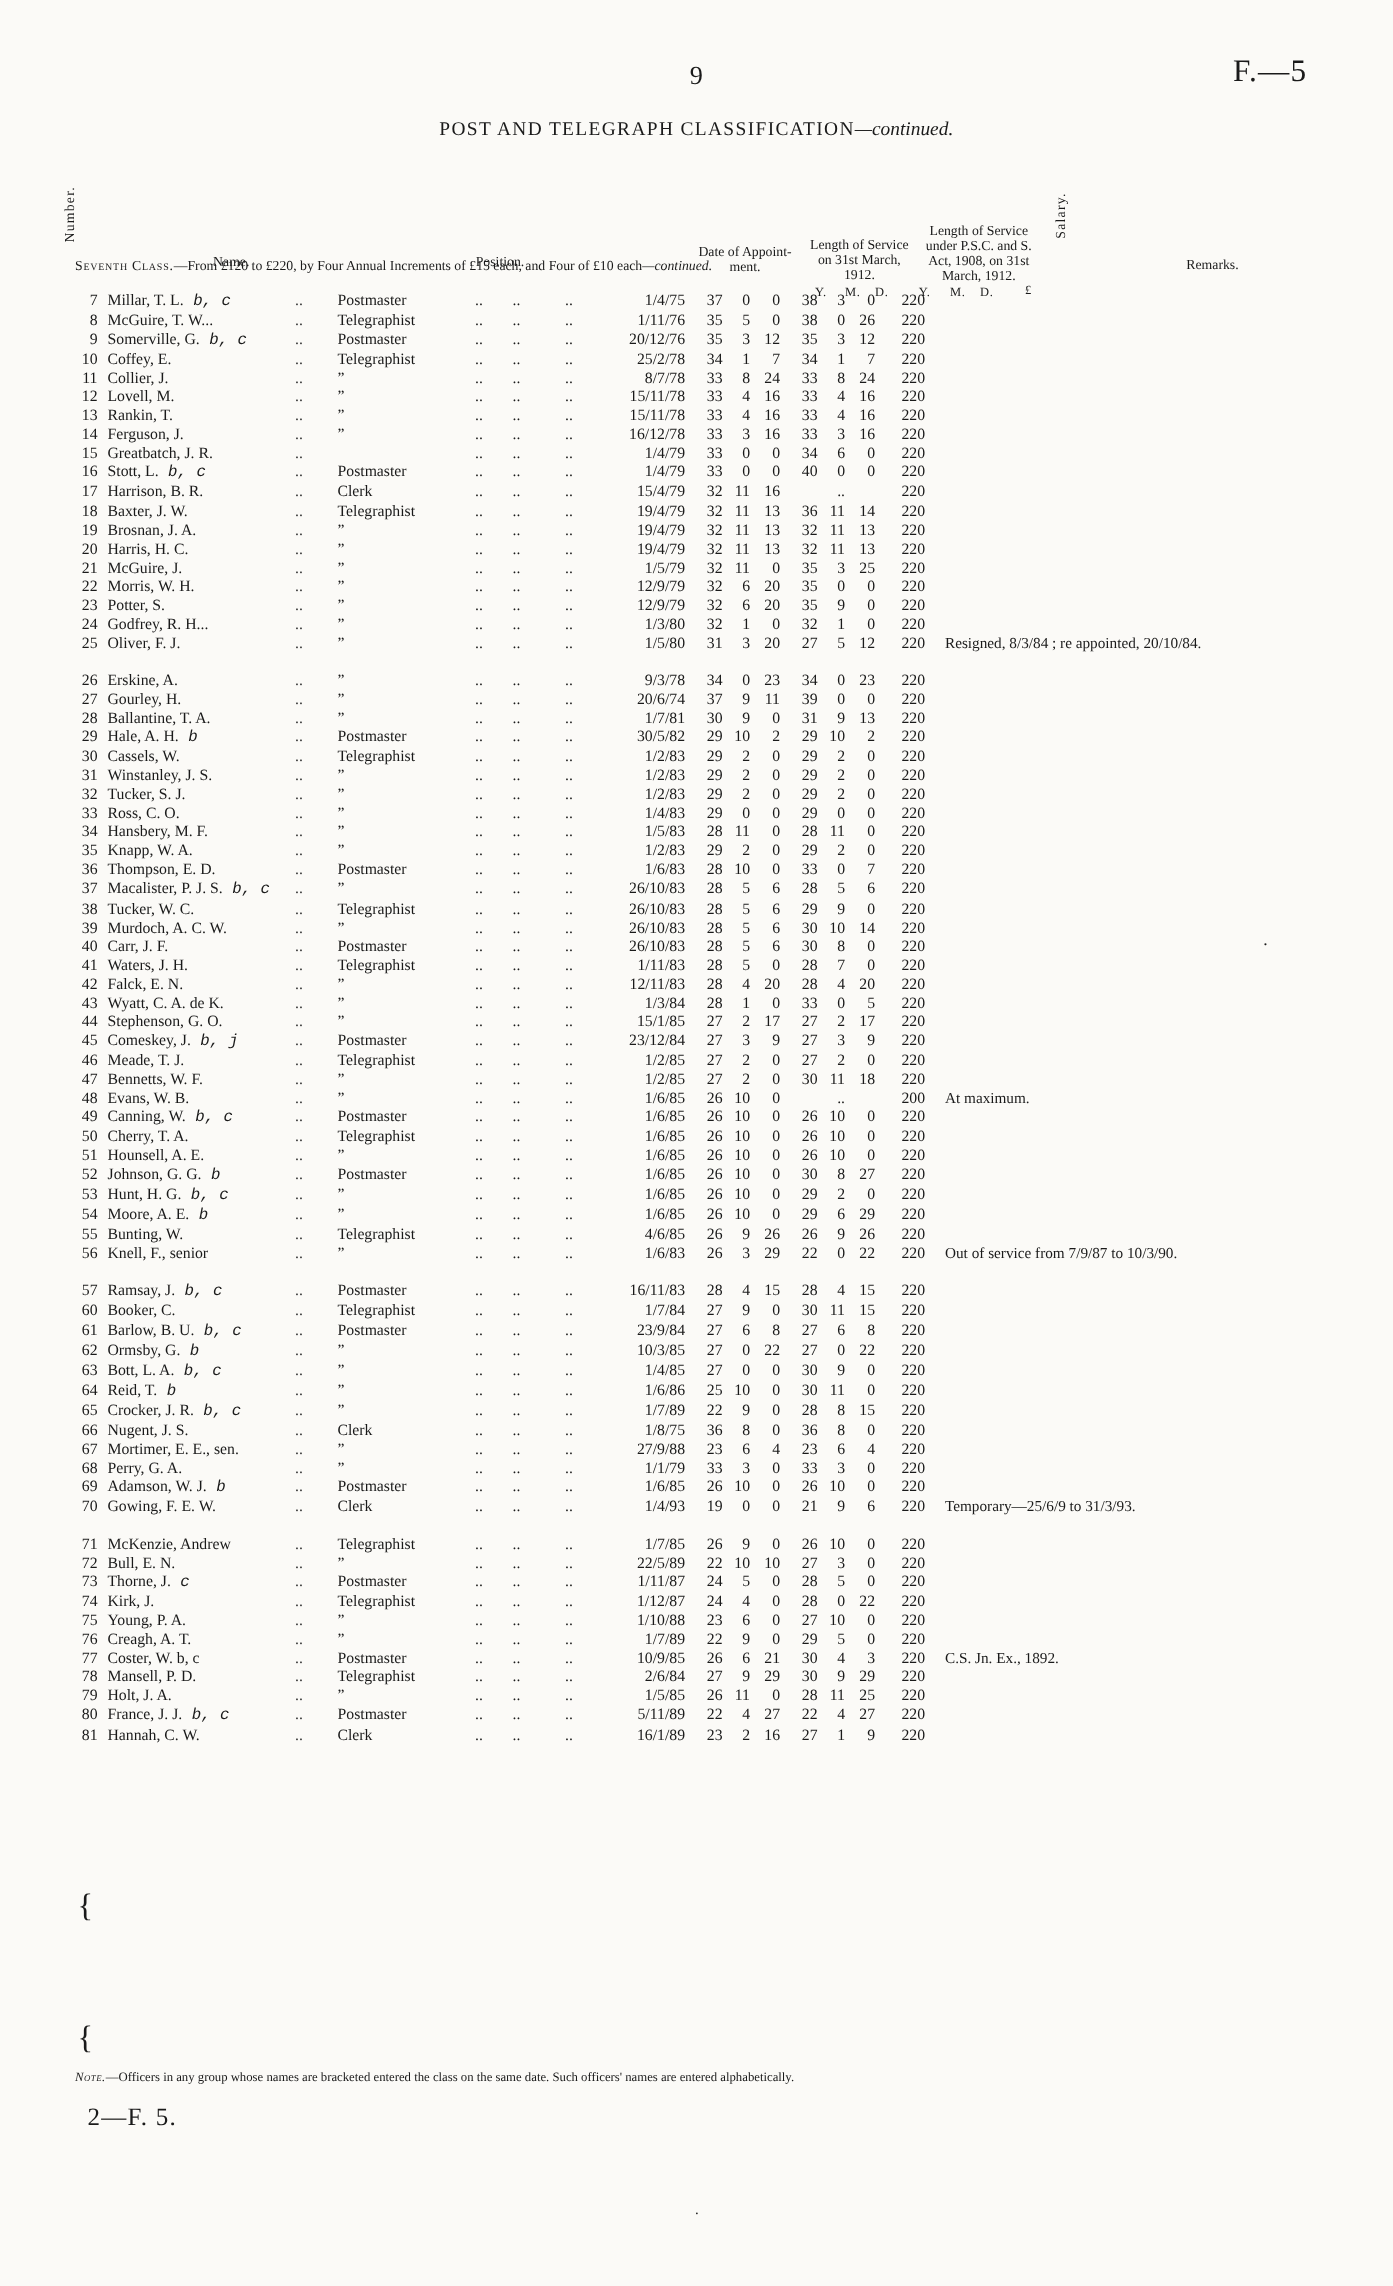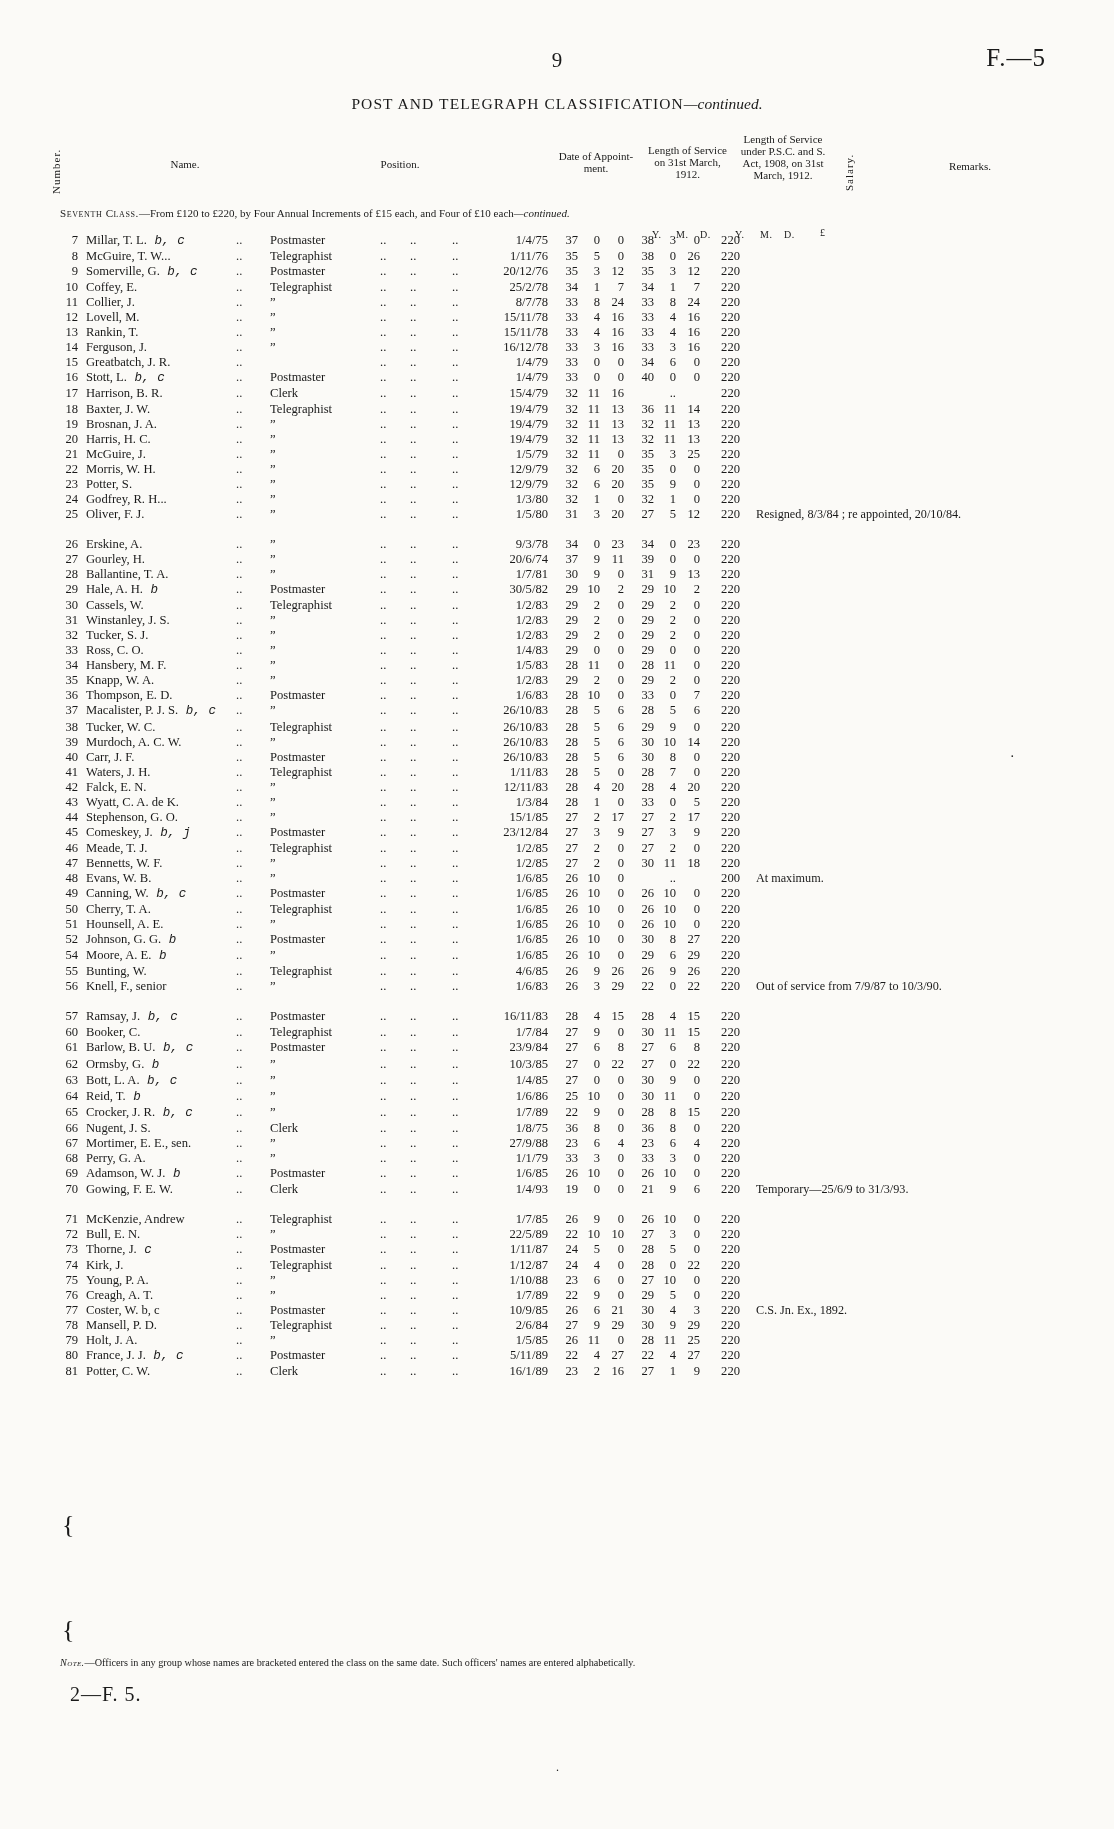--- a/index.html
+++ b/index.html
@@ -2,21 +2,21 @@
 <html><head>
 <meta charset="utf-8">
 <style>
   html,body{margin:0;padding:0;background:#fbfaf7;}
   body{width:1114px;height:1829px;font-family:"Liberation Serif",serif;color:#1a1a1a;position:relative;}
   .page{position:relative;width:1114px;height:1829px;}
   .pnum{position:absolute;top:48px;left:0;width:1114px;text-align:center;font-size:21px;}
   .fnum{position:absolute;top:44px;right:68px;font-size:25px;letter-spacing:1px;}
   .doctitle{position:absolute;top:95px;left:0;width:1114px;text-align:center;font-size:15.5px;letter-spacing:1.1px;}
   .doctitle i{font-style:italic;letter-spacing:0;}
-  .hdr{position:absolute;font-size:11px;text-align:center;line-height:1.15;}
+  .hdr{position:absolute;font-size:11px;text-align:center;line-height:1.15;margin-top:46px;}
   .vert{writing-mode:vertical-rl;transform:rotate(180deg);font-size:11px;letter-spacing:1px;}
   .classline{position:absolute;top:207px;left:60px;width:1000px;font-size:11px;}
   .classline .sc{font-variant:small-caps;letter-spacing:.6px;}
   .classline i{font-style:italic;}
   .subhdr{position:absolute;font-size:10px;letter-spacing:.5px;}
   table.main{position:absolute;top:233px;left:52px;border-collapse:collapse;font-size:12.6px;}
   table.main td{padding:0;vertical-align:baseline;white-space:nowrap;line-height:15.05px;}
   .c-num{width:26px;text-align:right;padding-right:8px!important;}
   .c-name{width:150px;text-align:left;}
   .c-dots1{width:34px;text-align:left;color:#333;}
@@ -902,20 +902,38 @@
           <td class="y">26</td>
           <td class="m">10</td>
           <td class="d">0</td>
           <td class="y2">30</td>
           <td class="m2">8</td>
           <td class="d2">27</td>
           <td class="sal">220</td>
           <td class="rem"></td>
         </tr>
         <tr>
+          <td class="c-num">53</td>
+          <td class="c-name">Hunt, H. G.<i class="ital"> b, c</i></td>
+          <td class="c-dots1">..</td>
+          <td class="c-pos">”</td>
+          <td class="c-dots2">..</td>
+          <td class="c-dots3">..</td>
+          <td class="c-dots4">..</td>
+          <td class="c-date">1/6/85</td>
+          <td class="y">26</td>
+          <td class="m">10</td>
+          <td class="d">0</td>
+          <td class="y2">29</td>
+          <td class="m2">2</td>
+          <td class="d2">0</td>
+          <td class="sal">220</td>
+          <td class="rem"></td>
+        </tr>
+        <tr>
           <td class="c-num">54</td>
           <td class="c-name">Moore, A. E.<i class="ital"> b</i></td>
           <td class="c-dots1">..</td>
           <td class="c-pos">”</td>
           <td class="c-dots2">..</td>
           <td class="c-dots3">..</td>
           <td class="c-dots4">..</td>
           <td class="c-date">1/6/85</td>
           <td class="y">26</td>
           <td class="m">10</td>
@@ -1359,21 +1377,21 @@
           <td class="m">4</td>
           <td class="d">27</td>
           <td class="y2">22</td>
           <td class="m2">4</td>
           <td class="d2">27</td>
           <td class="sal">220</td>
           <td class="rem"></td>
         </tr>
         <tr>
           <td class="c-num">81</td>
-          <td class="c-name">Potter, C. W.</td>
+          <td class="c-name">Hannah, C. W.</td>
           <td class="c-dots1">..</td>
           <td class="c-pos">Clerk</td>
           <td class="c-dots2">..</td>
           <td class="c-dots3">..</td>
           <td class="c-dots4">..</td>
           <td class="c-date">16/1/89</td>
           <td class="y">23</td>
           <td class="m">2</td>
           <td class="d">16</td>
           <td class="y2">27</td>

